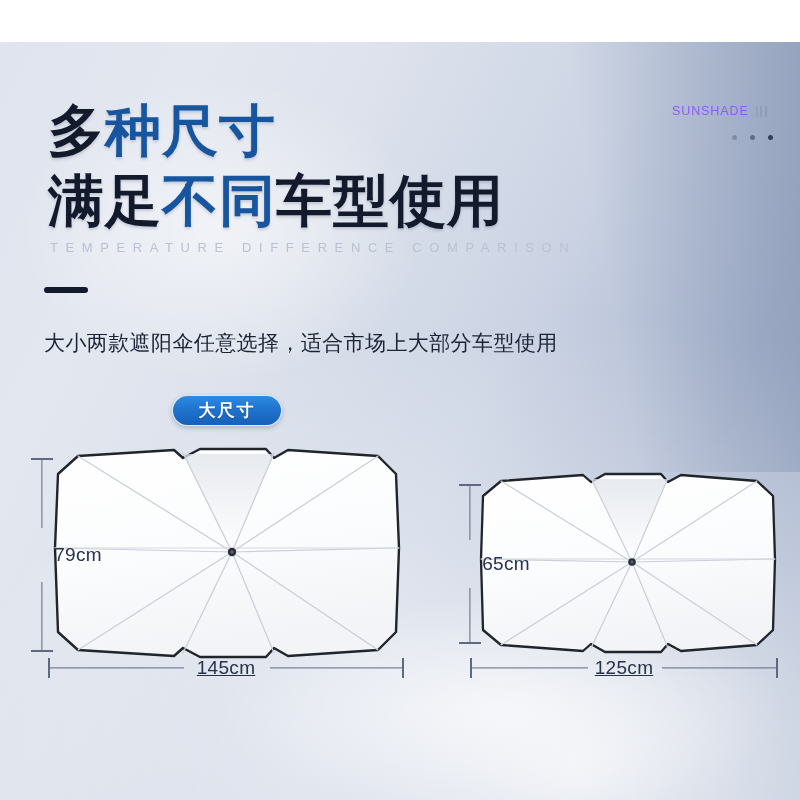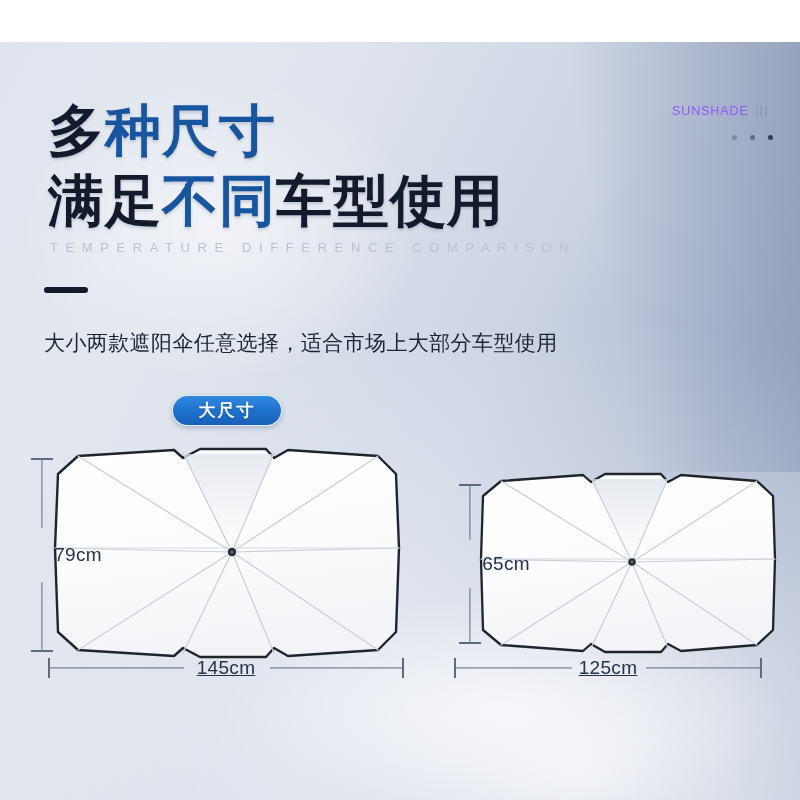--- a/index.html
+++ b/index.html
@@ -310,21 +310,21 @@
   <div class="dim-v" style="left:452px; top:484px; width:36px; height:160px;">
     <div class="cap" style="top:0;"></div>
     <div class="stem" style="top:0; height:56px;"></div>
     <div class="stem" style="top:104px; height:56px;"></div>
     <div class="cap" style="top:158px;"></div>
     <div class="label" style="top:80px;">
       <span class="dim-label-text">65cm</span>
     </div>
   </div>
 
-  <div class="dim-h" style="left:454px; top:656px; width:308px; height:24px;">
+  <div class="dim-h" style="left:470px; top:656px; width:308px; height:24px;">
     <div class="cap" style="left:0;"></div>
     <div class="stem" style="left:0; width:118px;"></div>
     <div class="stem" style="left:192px; width:116px;"></div>
     <div class="cap" style="left:306px;"></div>
     <div class="label">
       <span class="dim-label-text">125cm</span>
     </div>
   </div>
 
 </div>

